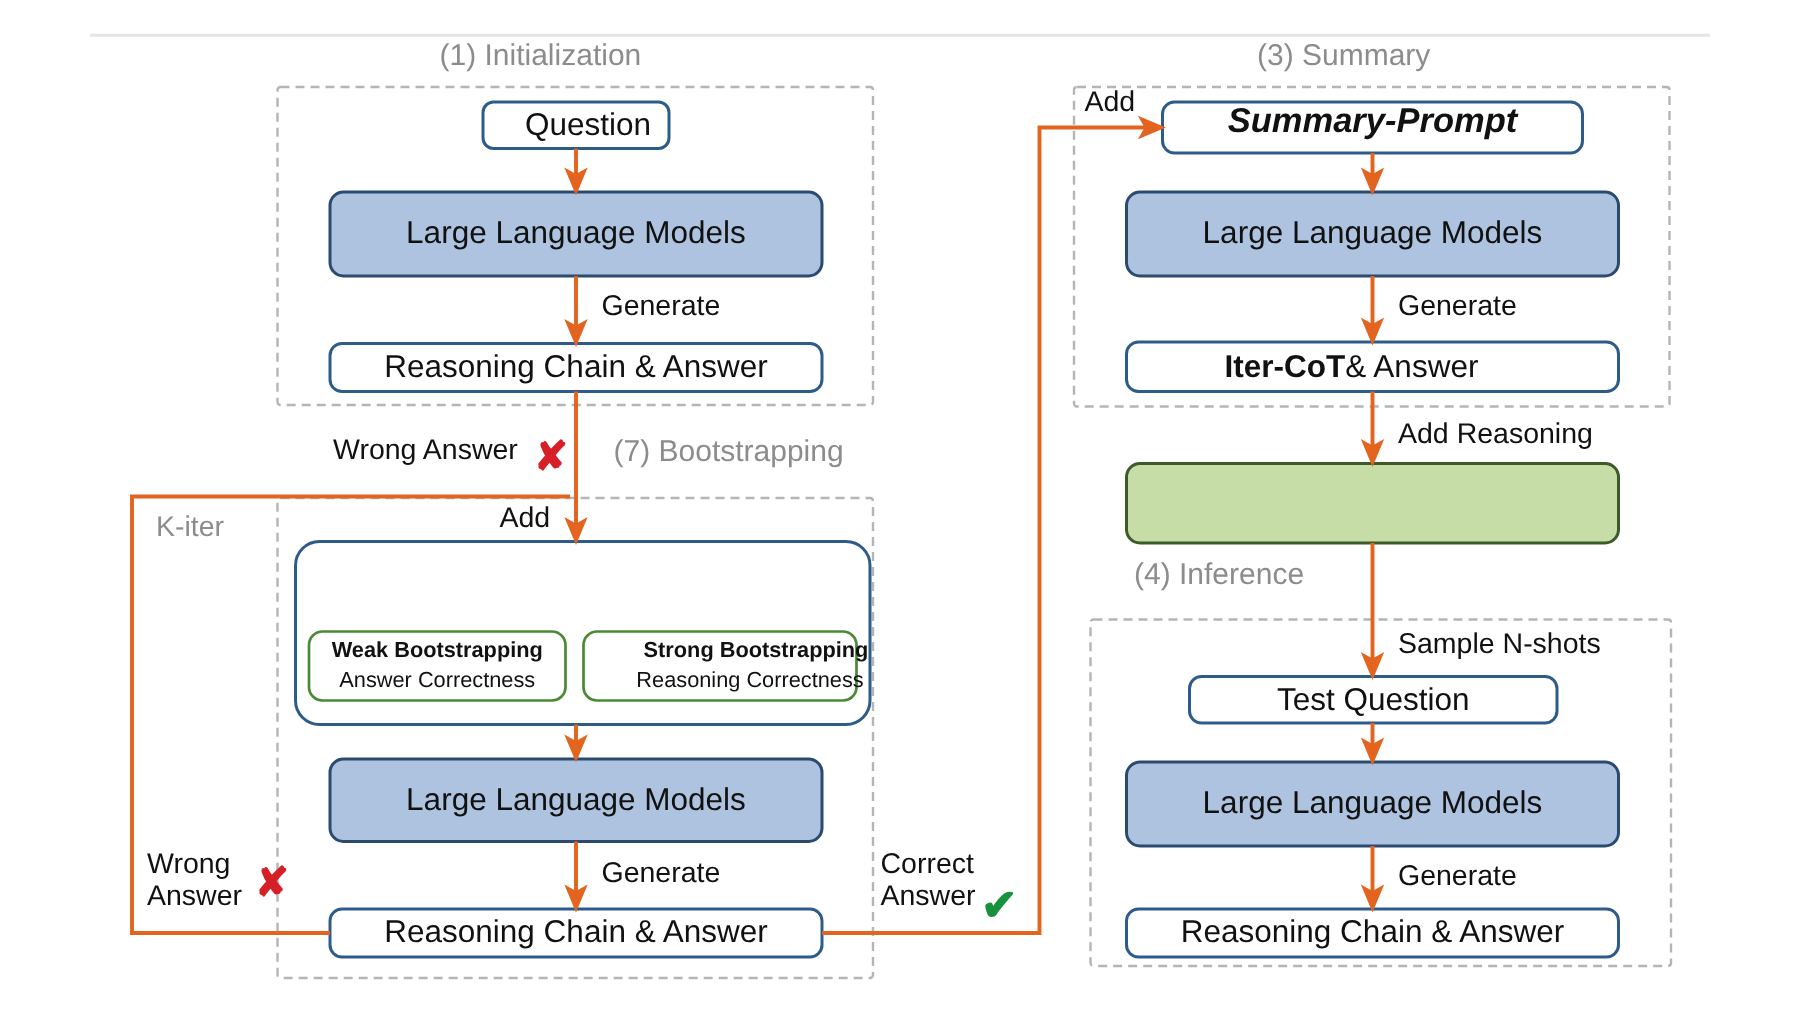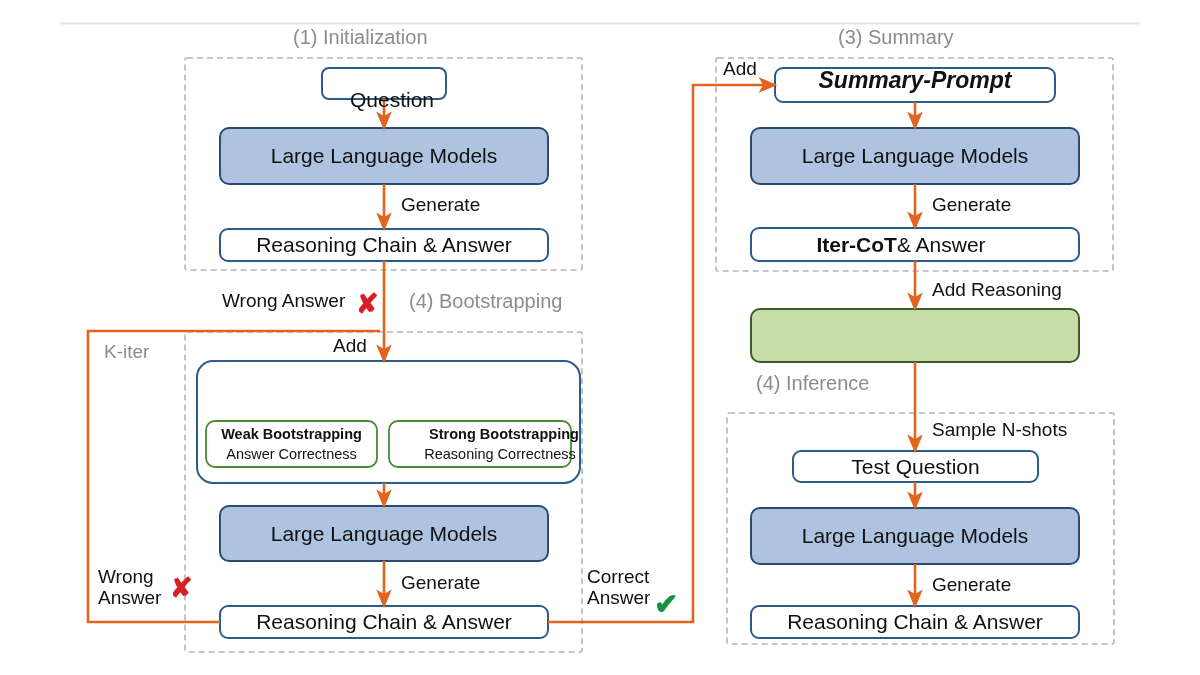--- a/index.html
+++ b/index.html
@@ -91,27 +91,27 @@
 
     <line x1="915" y1="102" x2="915" y2="122" stroke="#e2641e" stroke-width="2.6" marker-end="url(#ah)"></line>
     <line x1="915" y1="184" x2="915" y2="222" stroke="#e2641e" stroke-width="2.6" marker-end="url(#ah)"></line>
     <line x1="915" y1="261" x2="915" y2="303" stroke="#e2641e" stroke-width="2.6" marker-end="url(#ah)"></line>
     <line x1="915" y1="362" x2="915" y2="445" stroke="#e2641e" stroke-width="2.6" marker-end="url(#ah)"></line>
     <line x1="915" y1="482" x2="915" y2="502" stroke="#e2641e" stroke-width="2.6" marker-end="url(#ah)"></line>
     <line x1="915" y1="564" x2="915" y2="600" stroke="#e2641e" stroke-width="2.6" marker-end="url(#ah)"></line>
   </svg>
 
   <div class="section-title" style="left:293px;top:26px;">(1) Initialization</div>
-  <div class="section-title" style="left:409px;top:290px;">(4) Bootstrapping</div>
+  <div class="section-title" style="left:409px;top:290px;">(7) Bootstrapping</div>
   <div class="section-title" style="left:838px;top:26px;">(3) Summary</div>
   <div class="section-title" style="left:756px;top:372px;">(4) Inference</div>
 
   <div class="kiter-lbl" style="left:104px;top:341px;">K-iter</div>
 
-  <div class="node-text" style="left:322px;top:68px;width:140px;height:31px;font-size:21px;margin-top:16px;">Question</div>
+  <div class="node-text" style="left:322px;top:68px;width:140px;height:31px;font-size:21px;">Question</div>
   <div class="node-text" style="left:220px;top:128px;width:328px;height:56px;font-size:21px;">Large Language Models</div>
   <div class="node-text" style="left:220px;top:229px;width:328px;height:32px;font-size:21px;">Reasoning Chain &amp; Answer</div>
 
 
   <div class="node-text" style="left:206px;top:423px;width:171px;height:21px;font-size:14.5px;font-weight:bold;">Weak Bootstrapping</div>
   <div class="node-text" style="left:206px;top:443px;width:171px;height:21px;font-size:14.5px;">Answer Correctness</div>
   <div class="node-text" style="left:389px;top:423px;width:182px;height:21px;font-size:14.5px;font-weight:bold;padding-left:24px;">Strong Bootstrapping</div>
   <div class="node-text" style="left:389px;top:443px;width:182px;height:21px;font-size:14.5px;padding-left:20px;">Reasoning Correctness</div>
 
   <div class="node-text" style="left:220px;top:506px;width:328px;height:55px;font-size:21px;">Large Language Models</div>

